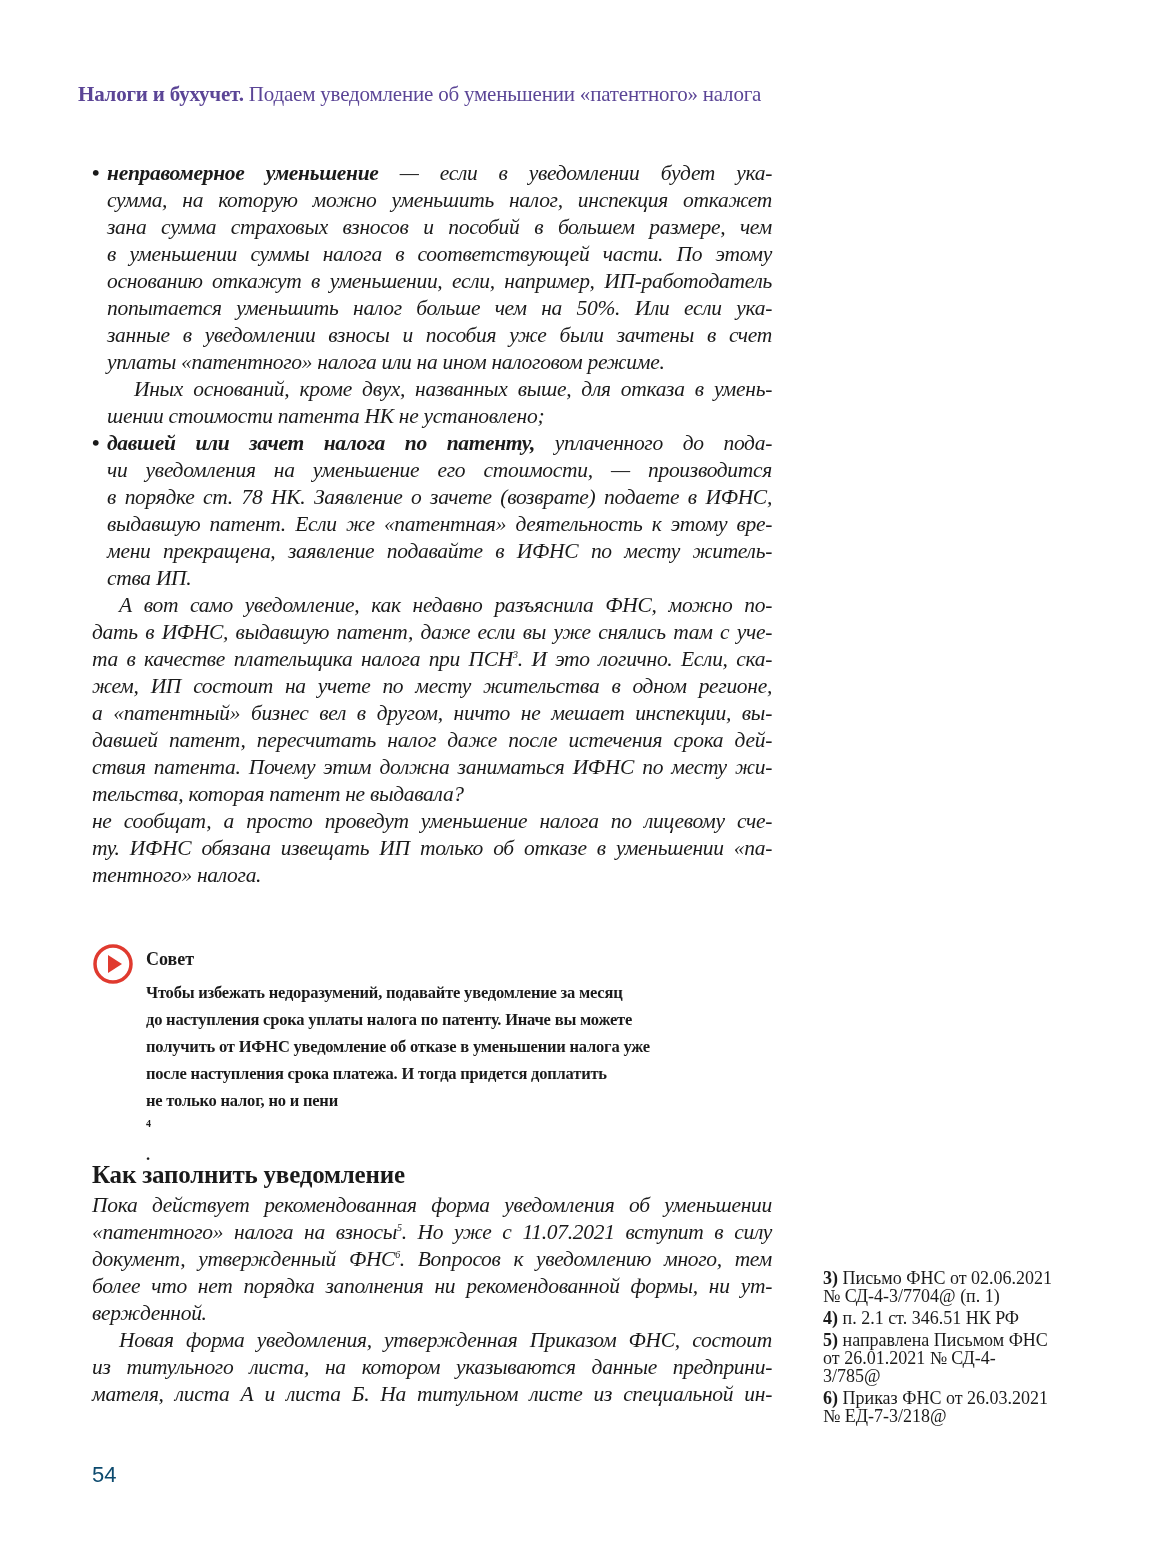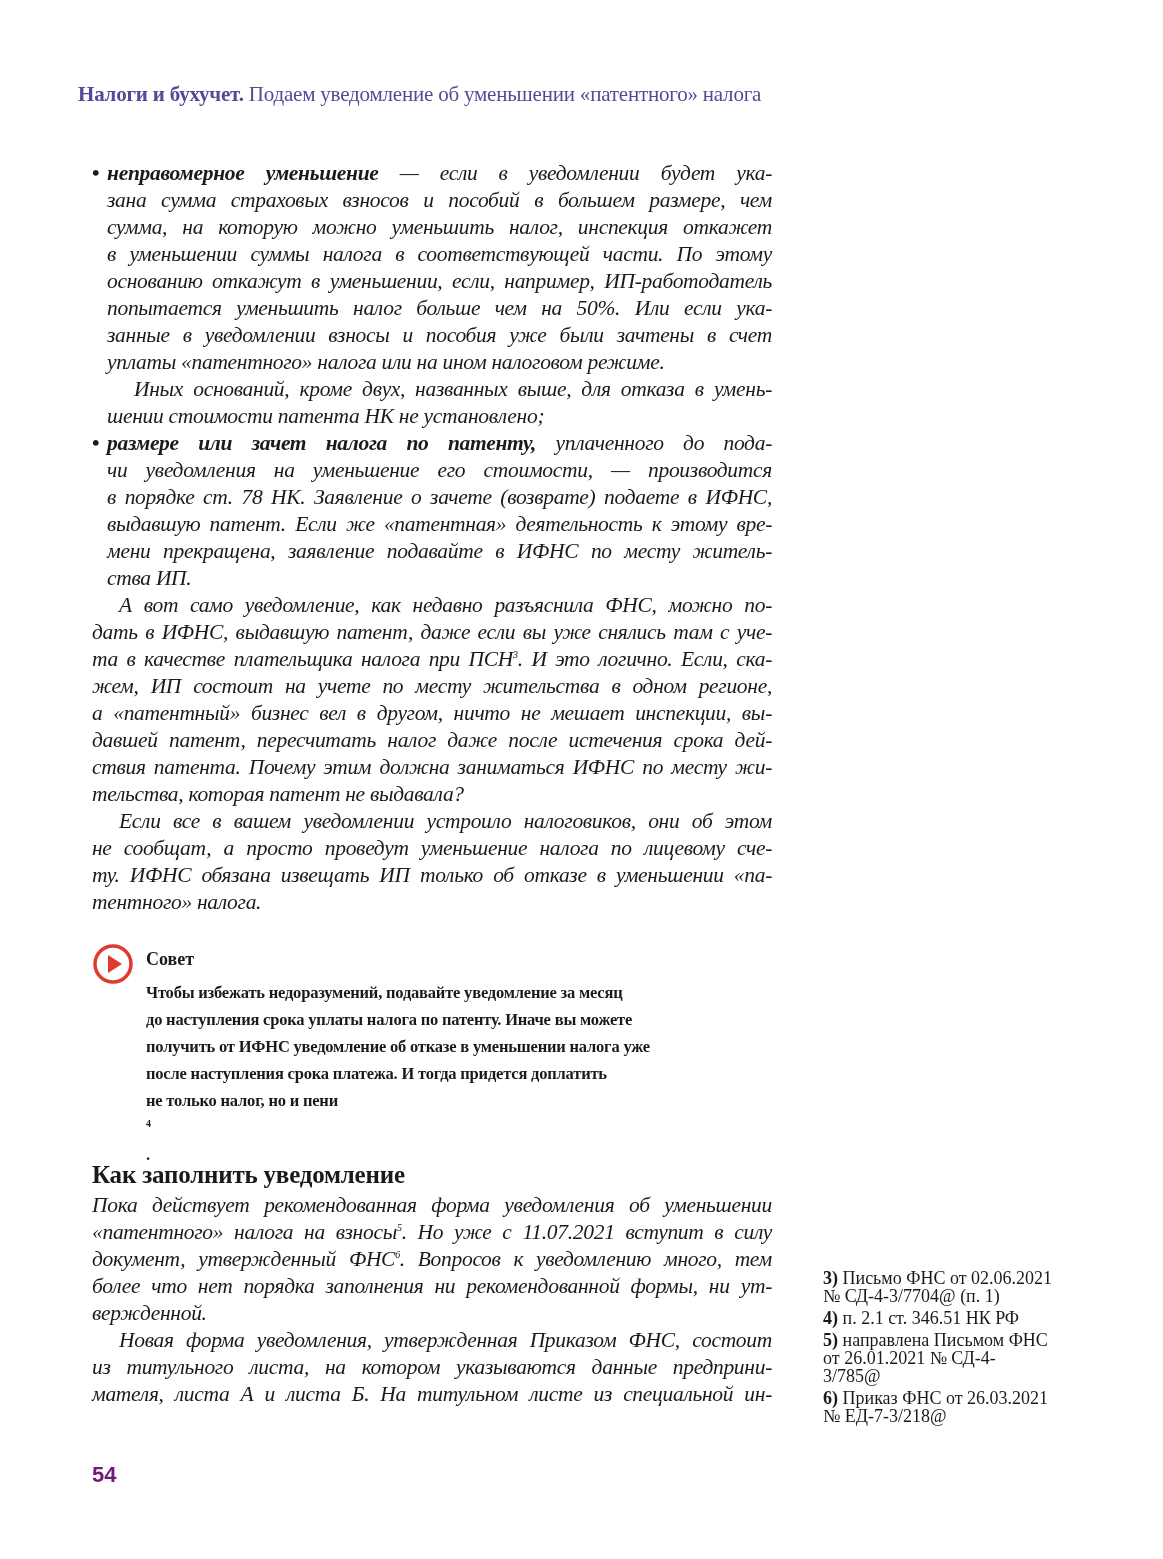--- a/index.html
+++ b/index.html
@@ -57,66 +57,65 @@
   .notes {
     position: absolute; left: 823px; top: 1269px; width: 230px;
     font-size: 18px; line-height: 18px; color: #1a1a1a;
   }
   .note { margin-bottom: 4px; }
   .note b { font-weight: bold; }
 
   .page-num {
     position: absolute; left: 92px; top: 1462px;
     font-family: "Liberation Sans", "DejaVu Sans", sans-serif;
-    font-size: 22px; color: #701a75; font-weight: bold;
+    font-size: 22px; color: #0c4a6e;
   }
 </style>
 </head>
 <body>
 
 <div class="header">
   <span class="section">Налоги и бухучет.</span>
   <span>Подаем уведомление об уменьшении «патентного» налога</span>
 </div>
 
 <div class="main">
   <div class="bullet">
     <span class="dot">•</span>
     <span class="line"><b>неправомерное уменьшение</b><span> — если в уведомлении будет ука-</span></span>
+    <span class="line">сумма, на которую можно уменьшить налог, инспекция откажет</span>
     <span class="line">зана сумма страховых взносов и пособий в большем размере, чем</span>
-    <span class="line">сумма, на которую можно уменьшить налог, инспекция откажет</span>
     <span class="line">в уменьшении суммы налога в соответствующей части. По этому</span>
     <span class="line">основанию откажут в уменьшении, если, например, ИП-работодатель</span>
     <span class="line">попытается уменьшить налог больше чем на 50%. Или если ука-</span>
     <span class="line">занные в уведомлении взносы и пособия уже были зачтены в счет</span>
     <span class="line last">уплаты «патентного» налога или на ином налоговом режиме.</span>
     <span class="line" style="padding-left:27px;box-sizing:border-box;">Иных оснований, кроме двух, названных выше, для отказа в умень-</span>
     <span class="line last">шении стоимости патента НК не установлено;</span>
   </div>
   <div class="bullet">
     <span class="dot">•</span>
-    <span class="line"><b>размере или зачет налога по патенту,</b><span> уплаченного до пода-</span></span>
+    <span class="line"><b>давшей или зачет налога по патенту,</b><span> уплаченного до пода-</span></span>
     <span class="line">чи уведомления на уменьшение его стоимости, — производится</span>
     <span class="line">в порядке ст. 78 НК. Заявление о зачете (возврате) подаете в ИФНС,</span>
     <span class="line">выдавшую патент. Если же «патентная» деятельность к этому вре-</span>
     <span class="line">мени прекращена, заявление подавайте в ИФНС по месту житель-</span>
     <span class="line last">ства ИП.</span>
   </div>
   <div>
     <span class="line" style="padding-left:27px;box-sizing:border-box;">А вот само уведомление, как недавно разъяснила ФНС, можно по-</span>
     <span class="line">дать в ИФНС, выдавшую патент, даже если вы уже снялись там с уче-</span>
     <span class="line"><span>та в качестве плательщика налога при ПСН</span><sup>3</sup><span>. И это логично. Если, ска-</span></span>
     <span class="line">жем, ИП состоит на учете по месту жительства в одном регионе,</span>
     <span class="line">а «патентный» бизнес вел в другом, ничто не мешает инспекции, вы-</span>
     <span class="line">давшей патент, пересчитать налог даже после истечения срока дей-</span>
     <span class="line">ствия патента. Почему этим должна заниматься ИФНС по месту жи-</span>
     <span class="line last">тельства, которая патент не выдавала?</span>
   </div>
   <div>
-    <span class="line" style="padding-left:27px;box-sizing:border-box;">Если все в вашем уведомлении устроило налоговиков, они об этом</span>
     <span class="line">не сообщат, а просто проведут уменьшение налога по лицевому сче-</span>
     <span class="line">ту. ИФНС обязана извещать ИП только об отказе в уменьшении «па-</span>
     <span class="line last">тентного» налога.</span>
   </div>
 </div>
 
 <div class="tip">
   <svg class="tip-icon" viewBox="0 0 42 42">
     <circle cx="21" cy="21" r="18" fill="none" stroke="#e03a2f" stroke-width="3.5"></circle>
     <polygon points="16,12 30,21 16,30" fill="#e03a2f"></polygon>

